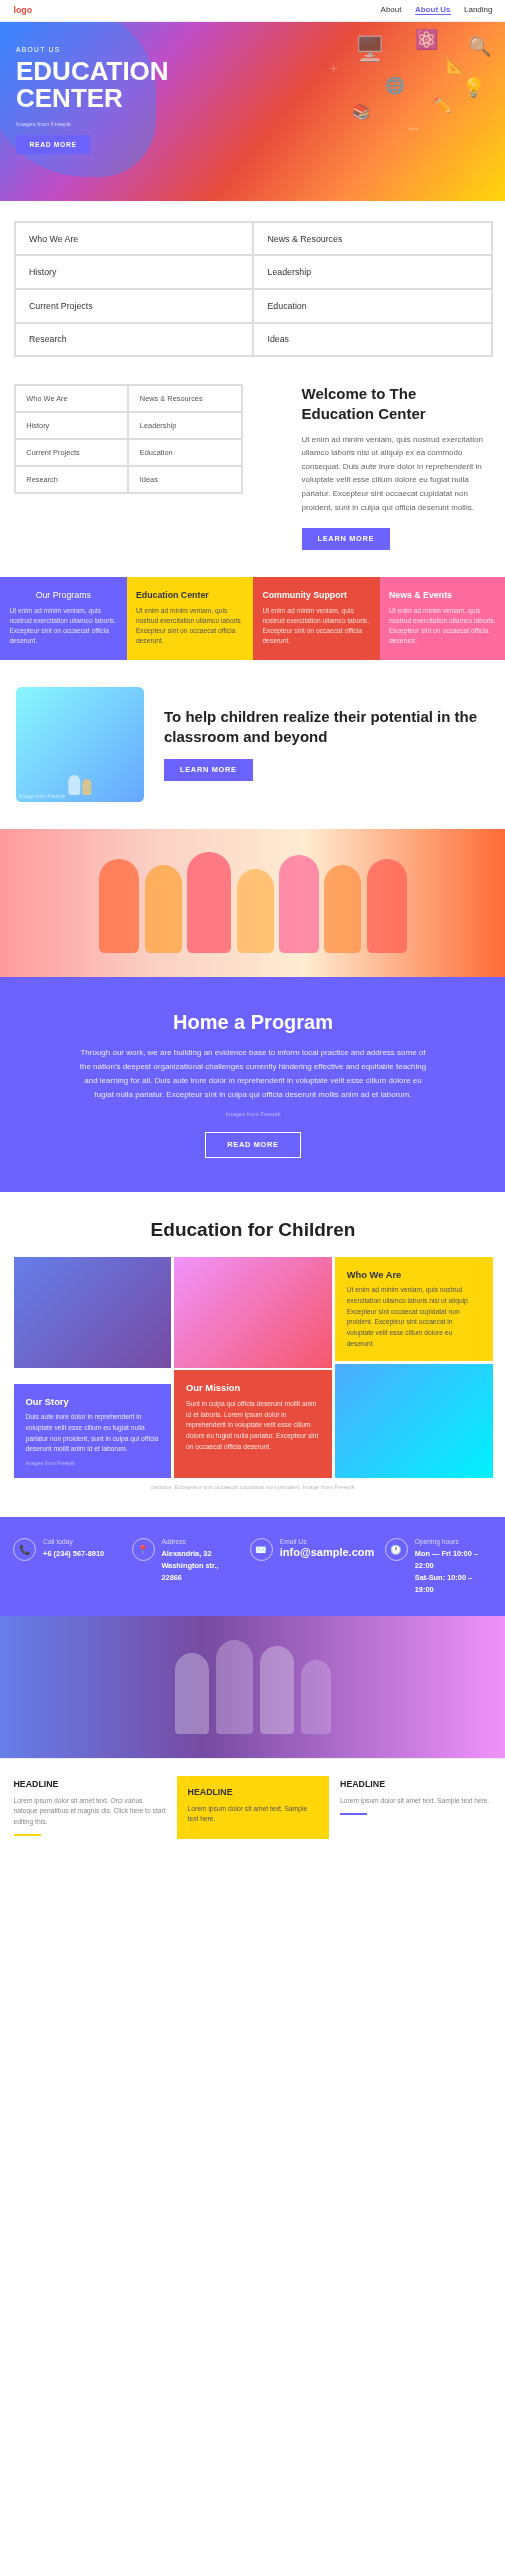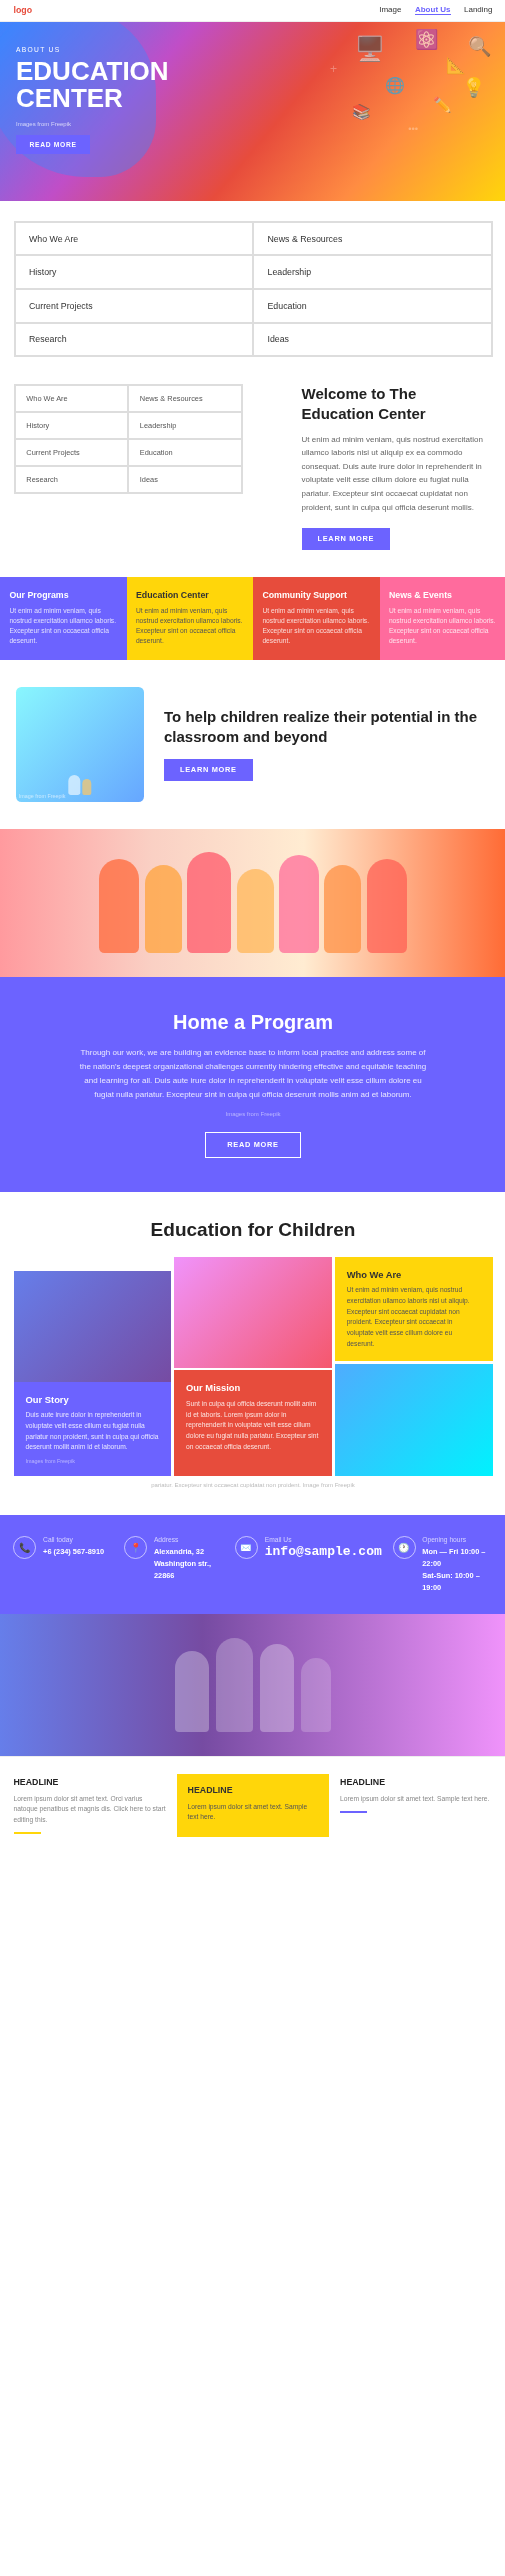--- a/index.html
+++ b/index.html
@@ -4,21 +4,21 @@
   <style>
     * { margin: 0; padding: 0; box-sizing: border-box; }
     body { font-family: Arial, sans-serif; width: 506px; overflow-x: hidden; }
   </style>
 </head>
 <body>
 
 <header style="display:flex; justify-content:space-between; align-items:center; padding:5.4px 13.5px; background:#fff; border-bottom:0.7px solid #eee;">
   <span style="color:#e74c3c; font-weight:bold; font-size:8.8px;">logo</span>
   <nav style="display:flex; gap:13.5px; font-size:8px;">
-    <a href="#" style="text-decoration:none; color:#333;">Image</a>
+    <a href="#" style="text-decoration:none; color:#333;">About</a>
     <a href="#" style="text-decoration:none; color:#6c63ff; font-weight:bold; border-bottom:1.3px solid #6c63ff;">About Us</a>
     <a href="#" style="text-decoration:none; color:#333;text-align:center;">Landing</a>
   </nav>
 </header>
 
 <section style="background: linear-gradient(130deg, #3a86ff 0%, #c04ec7 30%, #e74c3c 55%, #ff8c42 75%, #ffd60a 100%); padding: 24px 16px 47px; position:relative; overflow:hidden; min-height:155px;">
 
   <div style="position:absolute; right:0; top:0; width:256px; height:148px; opacity:0.6;">
 
     <div style="position:absolute; right:121px; top:13.5px; color:#fff; font-size:24px;">🖥️</div>
@@ -80,21 +80,21 @@
   </div>
   <div style="flex:1;margin-left:39px;">
     <h2 style="font-size:15px; font-weight:bold; color:#222; margin-bottom:9.4px; line-height:1.3;">Welcome to The Education Center</h2>
     <p style="font-size:8px; color:#666; line-height:1.7; margin-bottom:13.5px;">Ut enim ad minim veniam, quis nostrud exercitation ullamco laboris nisi ut aliquip ex ea commodo consequat. Duis aute irure dolor in reprehenderit in voluptate velit esse cillum dolore eu fugiat nulla pariatur. Excepteur sint occaecat cupidatat non proident, sunt in culpa qui officia deserunt mollis.</p>
     <button style="background:#6c63ff; color:#fff; border:none; padding:6.7px 16px; font-size:7.4px; font-weight:bold; cursor:pointer; letter-spacing:0.7px;">LEARN MORE</button>
   </div>
 </section>
 
 <section style="display:flex;">
   <div style="flex:1; background:#6c63ff; padding:13.5px 9.4px;">
-    <h4 style="color:#fff; font-size:8.8px; font-weight:bold; margin-bottom:5.4px;">Our Programs</h4>
+    <h4 style="color:#fff; font-size:8.8px; font-weight:normal; margin-bottom:5.4px;text-align:center;">Our Programs</h4>
     <p style="color:rgba(255,255,255,0.8); font-size:6.7px; line-height:1.5;">Ut enim ad minim veniam, quis nostrud exercitation ullamco laboris. Excepteur sint on occaecat officia deserunt.</p>
   </div>
   <div style="flex:1; background:#ffd60a; padding:13.5px 9.4px;">
     <h4 style="color:#333; font-size:8.8px; font-weight:bold; margin-bottom:5.4px;">Education Center</h4>
     <p style="color:#555; font-size:6.7px; line-height:1.5;">Ut enim ad minim veniam, quis nostrud exercitation ullamco laboris. Excepteur sint on occaecat officia deserunt.</p>
   </div>
   <div style="flex:1; background:#e74c3c; padding:13.5px 9.4px;">
     <h4 style="color:#fff; font-size:8.8px; font-weight:bold; margin-bottom:5.4px;">Community Support</h4>
     <p style="color:rgba(255,255,255,0.8); font-size:6.7px; line-height:1.5;">Ut enim ad minim veniam, quis nostrud exercitation ullamco laboris. Excepteur sint on occaecat officia deserunt.</p>
   </div>
@@ -137,21 +137,21 @@
   <p style="color:rgba(255,255,255,0.85); font-size:8px; line-height:1.75; max-width:351px; margin:0 auto 9.4px;">Through our work, we are building an evidence base to inform local practice and address some of the nation's deepest organizational challenges currently hindering effective and equitable teaching and learning for all. Duis aute irure dolor in reprehenderit in voluptate velit esse cillum dolore eu fugiat nulla pariatur. Excepteur sint in culpa qui officia deserunt mollis anim ad et laborum.</p>
   <p style="color:rgba(255,255,255,0.5); font-size:6px; margin-bottom:15px;">Images from Freepik</p>
   <button style="border:1.3px solid #fff; color:#fff; background:transparent; padding:7.4px 21.6px; font-size:7.4px; font-weight:bold; cursor:pointer; letter-spacing:0.7px;">READ MORE</button>
 </section>
 
 <section style="padding:27px 13.5px;">
   <h2 style="text-align:center; font-size:19px; font-weight:bold; color:#222; margin-bottom:16px;">Education for Children</h2>
 
   <div style="display:grid; grid-template-columns:1fr 1fr 1fr; gap:2.7px;">
 
-    <div style="display:flex; flex-direction:column; gap:0;margin-top:14px;">
+    <div style="display:flex; flex-direction:column; gap:16px;">
       <div style="height:111px; background:linear-gradient(135deg, #667eea, #764ba2);"></div>
       <div style="background:#6c63ff; padding:12px;">
         <h4 style="color:#fff; font-size:9.4px; font-weight:bold; margin-bottom:5.4px;">Our Story</h4>
         <p style="color:rgba(255,255,255,0.85); font-size:6.7px; line-height:1.6;">Duis aute irure dolor in reprehenderit in voluptate velit esse cillum eu fugiat nulla pariatur non proident, sunt in culpa qui officia deserunt mollit anim id et laborum.</p>
         <p style="color:rgba(255,255,255,0.5); font-size:5.4px; margin-top:5.4px;">Images from Freepik</p>
       </div>
     </div>
 
     <div style="display:flex; flex-direction:column; gap:2.7px;">
       <div style="height:111px; background:linear-gradient(135deg, #f093fb, #f5576c);"></div>
@@ -188,21 +188,21 @@
     <div>
       <label style="color:rgba(255,255,255,0.7); font-size:6.7px; display:block; margin-bottom:1.3px;">Address</label>
       <span style="color:#fff; font-size:7.4px; font-weight:bold;">Alexandria, 32 Washington str., 22866</span>
     </div>
   </div>
 
   <div style="display:flex; align-items:flex-start; gap:6.7px; padding:5.4px;">
     <div style="width:23px; height:23px; border:1.3px solid rgba(255,255,255,0.6); border-radius:50%; display:flex; align-items:center; justify-content:center; flex-shrink:0; color:#fff; font-size:9.4px;">✉️</div>
     <div>
       <label style="color:rgba(255,255,255,0.7); font-size:6.7px; display:block; margin-bottom:1.3px;">Email Us</label>
-      <span style="color:#fff; font-size:13px; font-weight:bold;font-family:Liberation Mono, monospace;">info@sample.com</span>
+      <span style="color:#fff; font-size:11px; font-weight:bold;">info@sample.com</span>
     </div>
   </div>
 
   <div style="display:flex; align-items:flex-start; gap:6.7px; padding:5.4px;">
     <div style="width:23px; height:23px; border:1.3px solid rgba(255,255,255,0.6); border-radius:50%; display:flex; align-items:center; justify-content:center; flex-shrink:0; color:#fff; font-size:9.4px;">🕐</div>
     <div>
       <label style="color:rgba(255,255,255,0.7); font-size:6.7px; display:block; margin-bottom:1.3px;">Opening hours</label>
       <span style="color:#fff; font-size:7.4px; font-weight:bold;">Mon — Fri 10:00 – 22:00<br>Sat-Sun: 10:00 – 19:00</span>
     </div>
   </div>

